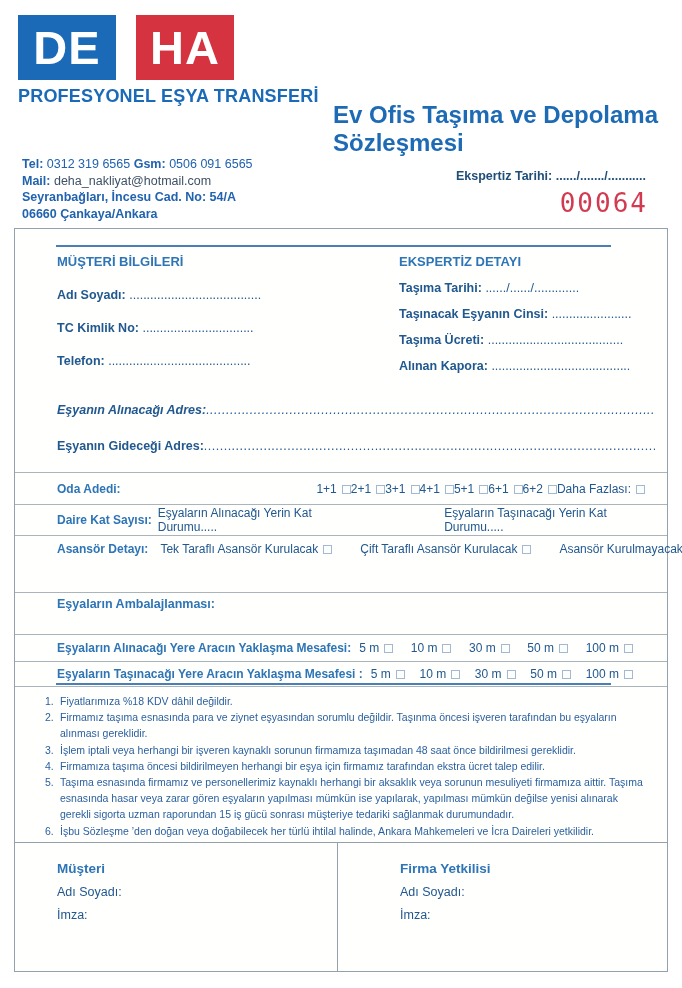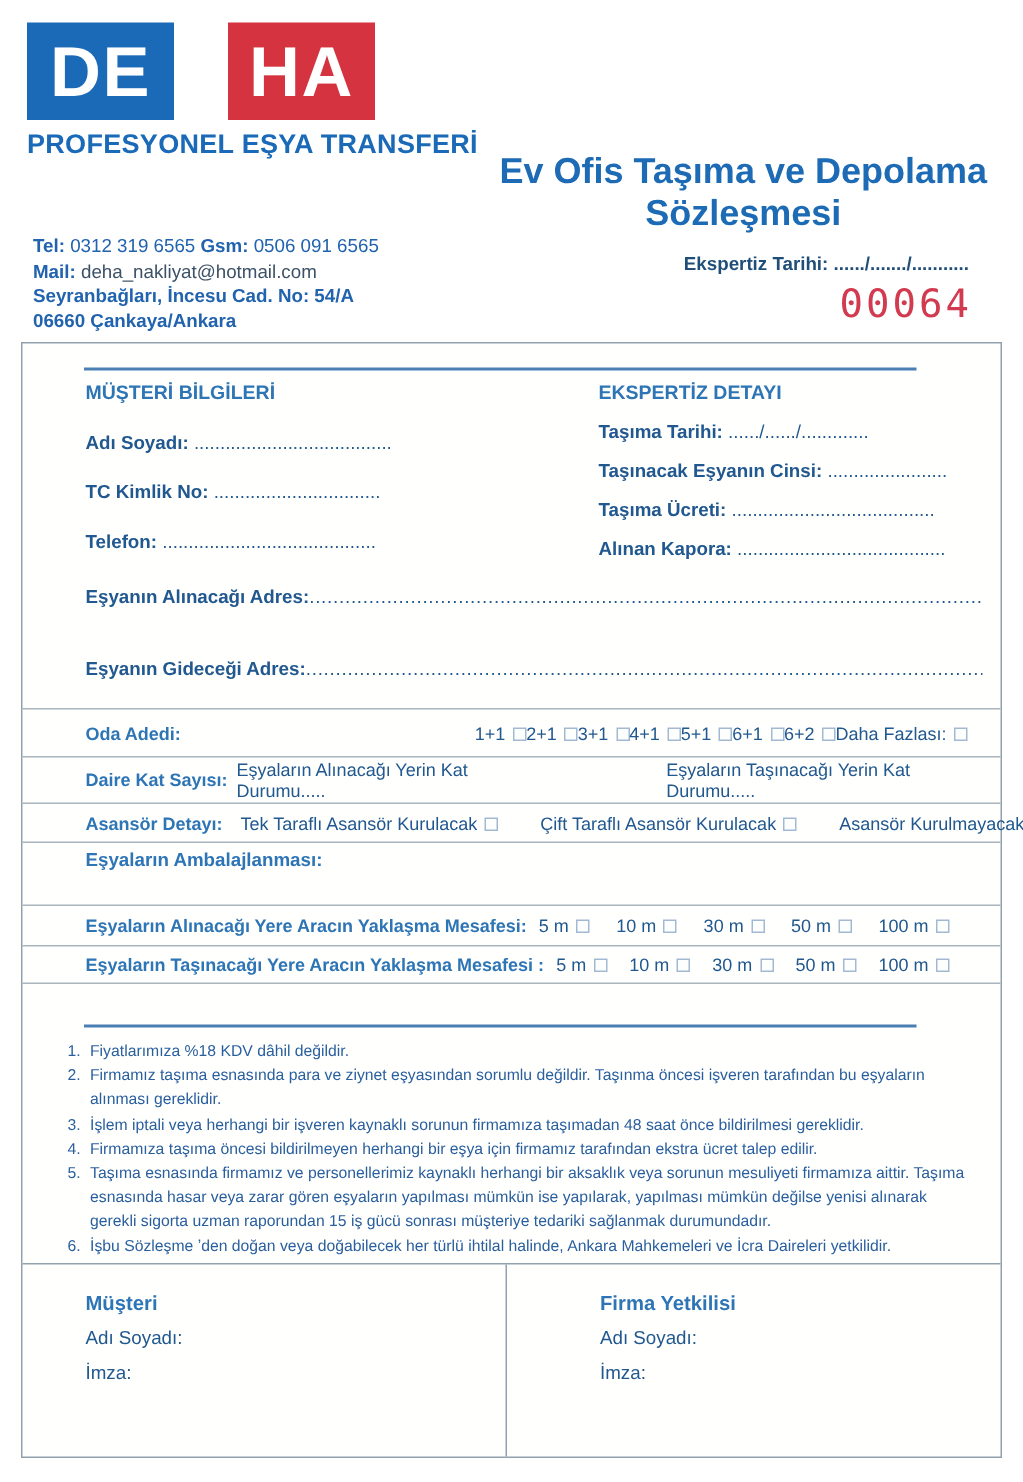--- a/index.html
+++ b/index.html
@@ -3,33 +3,33 @@
 <meta charset="utf-8">
 <style>
   * { margin:0; padding:0; box-sizing:border-box; }
   html,body { background:#ffffff; }
   body {
     width:682px; height:988px; position:relative;
     font-family:"Liberation Sans", sans-serif;
     color:#1f4e79; overflow:hidden;
   }
   
-  .logo { position:absolute; left:18px; top:15px; display:flex; gap:36px; }
+  .logo { position:absolute; left:18px; top:15px; display:flex; gap:20px; }
   .logo-box {
     width:98px; height:65px; display:flex; align-items:center; justify-content:center;
     color:#ffffff; font-size:47px; font-weight:bold; letter-spacing:1px;
   }
   .logo-de { background:#1a6ab8; }
   .logo-ha { background:#d5333f; }
   .tagline {
     position:absolute; left:18px; top:86px;
     color:#1a6ab8; font-size:18px; font-weight:bold; letter-spacing:.2px;
   }
   .doc-title {
-    position:absolute; right:24px; top:101px; text-align:center;
+    position:absolute; right:24px; top:101px; text-align:left;
     color:#1d6ab5; font-size:24px; font-weight:bold; line-height:28px;
   }
   .contact {
     position:absolute; left:22px; top:156px;
     font-size:12.5px; line-height:16.5px; color:#2163ae; font-weight:bold;
   }
   .contact .val { font-weight:normal; color:#2163ae; }
   .contact .mailval { font-weight:normal; color:#3d5166; }
   .expertise-date {
     position:absolute; right:36px; top:169px;
@@ -50,41 +50,41 @@
   .field { font-size:12.5px; color:#21588f; white-space:nowrap; }
   .field .lbl { font-weight:600; color:#21588f; }
   .customer-block { position:absolute; left:42px; top:25px; }
   .customer-block .field { margin-top:19px; }
   .customer-block .field:first-of-type { margin-top:32px; }
   .expertise-block { position:absolute; left:384px; top:25px; }
   .expertise-block .field { margin-top:12px; }
   .addr { position:absolute; left:42px; right:12px; display:flex; font-size:12.5px; color:#21588f; }
   .addr .lbl { font-weight:600; white-space:nowrap; }
   .addr .dots { flex:1; overflow:hidden; white-space:nowrap; letter-spacing:.5px; }
-  .addr1 { top:162px; }
+  .addr1 { top:174px;font-style:italic; }
   .addr2 { top:210px; }
   
   .grid { position:absolute; left:0; right:0; top:243px; }
   .grow {
     border-top:1.2px solid #aab4bd; display:flex; align-items:center;
     padding-left:42px; font-size:12px; color:#21588f;
   }
   .grow .lbl { font-weight:bold; color:#2e75b6; white-space:nowrap; }
   .cb {
     display:inline-block; width:9px; height:9px; border:1.2px solid #a3b9d2;
     margin-left:5px; vertical-align:-1px; background:#fdfefe;
   }
   .opt { white-space:nowrap; }
   .r-oda { height:32px; }
   .r-oda .opts { flex:1; display:flex; justify-content:flex-end; padding:0 22px 0 6px; }
   .r-daire { height:31px; }
   .r-daire .txt2 { margin-left:72px; }
   .r-asansor { height:26px; }
   .r-asansor .opts { display:flex; gap:28px; margin-left:12px; }
-  .r-ambalaj { height:42px; display:block; padding-top:4px; }
+  .r-ambalaj { height:42px; display:block; padding-top:4px;margin-top:31px; }
   .r-ambalaj .hdr { font-weight:bold; color:#2e75b6; font-size:12.5px; }
   .r-ambalaj .opts { display:flex; justify-content:space-between; padding:4px 14px 0 0; font-size:10.5px; }
   .r-mesafe { height:27px; }
   .r-mesafe .opts { flex:1; display:flex; justify-content:space-between; padding:0 34px 0 8px; }
   .r-mesafe2 { height:26px; border-bottom:1.2px solid #aab4bd; }
   
   .terms-rule { position:absolute; left:41px; top:454px; width:555px; border-top:2px solid #4a7fb5; }
   .terms { position:absolute; left:30px; right:16px; top:464px; }
   .term { display:flex; font-size:10.5px; line-height:16.2px; color:#2a5f9e; }
   .term .num { min-width:15px; }

